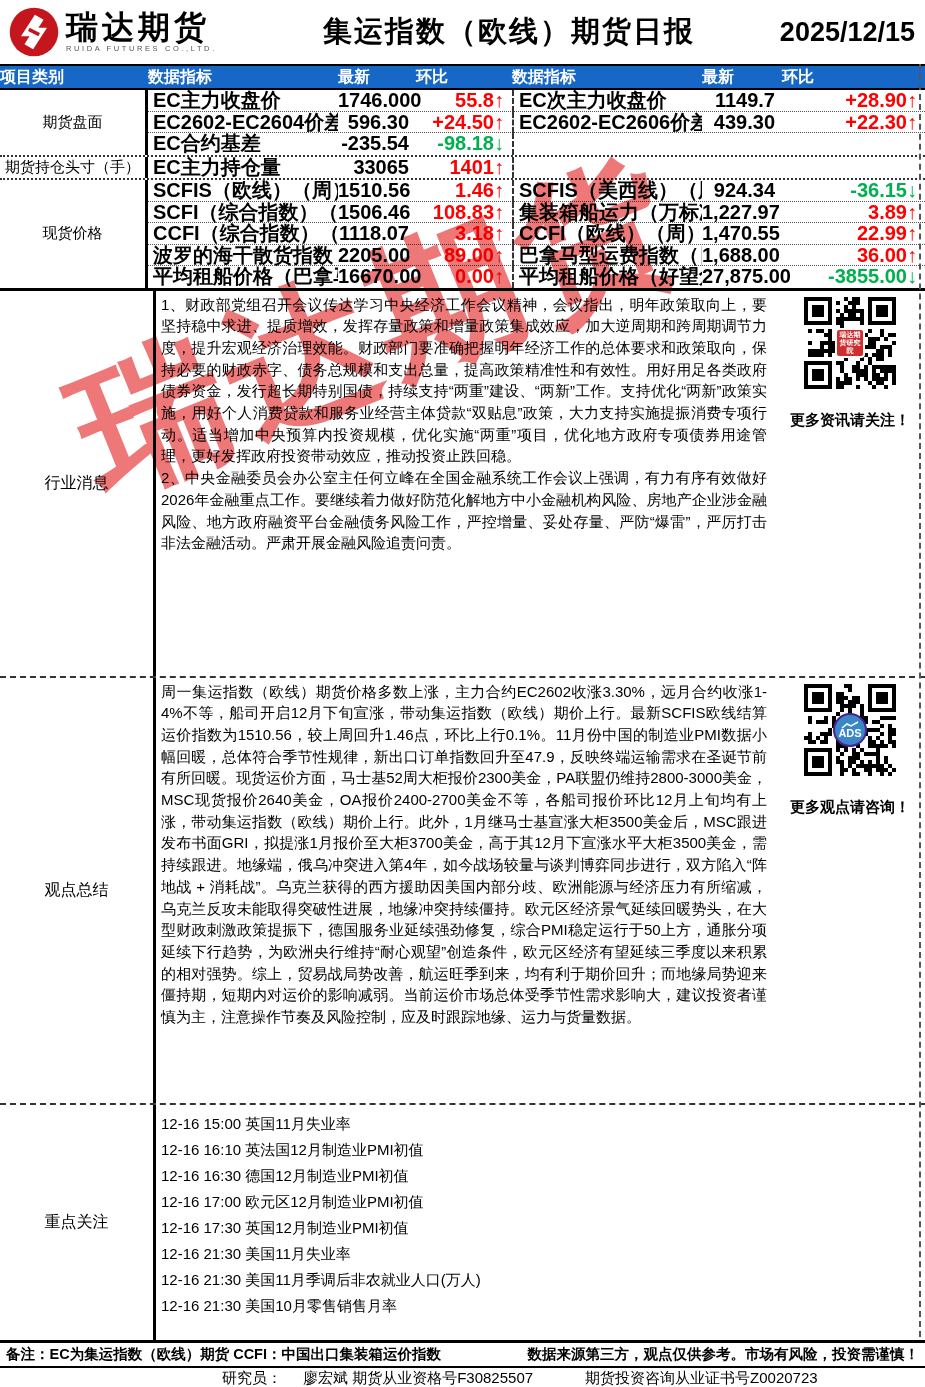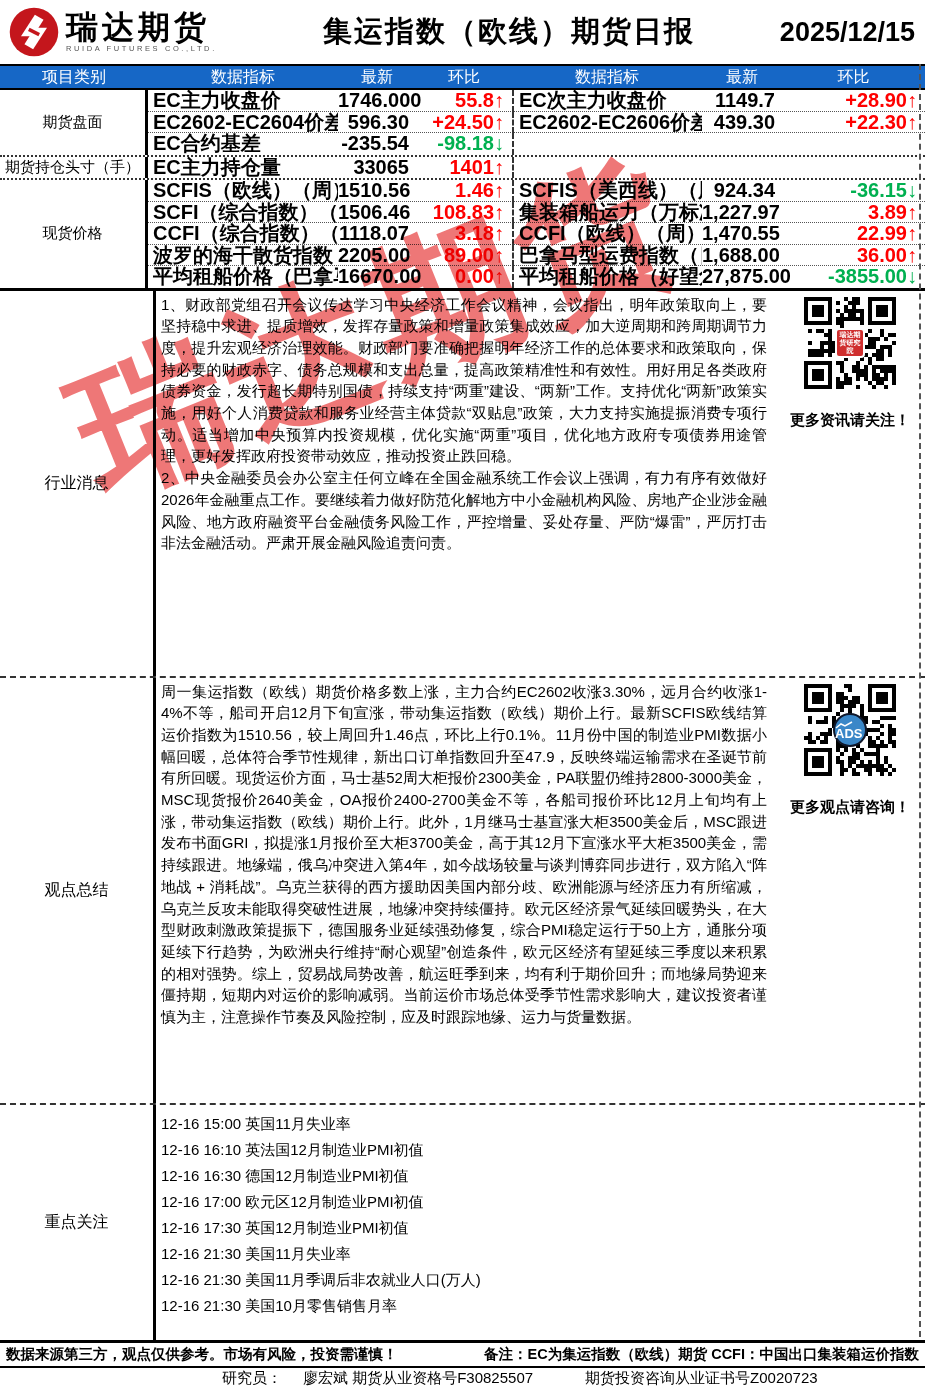--- a/index.html
+++ b/index.html
@@ -12,22 +12,22 @@
   .logo{display:flex;align-items:center;width:268px;padding-left:8px}
   .logo svg{flex:0 0 auto}
   .logoTxt{margin-left:6px}
   .logoCn{font-size:32px;font-weight:bold;letter-spacing:4px;line-height:34px}
   .logoEn{font-size:7.5px;color:#555;letter-spacing:2.6px;line-height:10px}
   .title{flex:1;text-align:center;font-size:29px;font-weight:bold;letter-spacing:2px}
   .rdate{width:175px;text-align:right;padding-right:10px;font-size:27px;font-weight:bold}
 
   
   .thead{display:grid;grid-template-columns:148px 190px 78px 96px 190px 80px 143px;
-         background:#1667c6;color:#fff;font-weight:normal;font-size:16px;
-         height:26px;line-height:22px;text-align:center;
+         background:#1667c6;color:#fff;font-weight:bold;font-size:16px;
+         height:26px;line-height:22px;
          border-top:2px solid #000;border-bottom:2px solid #000}
   .tgroup{display:flex;border-bottom:2px dotted #333}
   .tgroup:last-child{border-bottom:none}
   .glabel{width:148px;border-right:3px solid #000;display:flex;align-items:center;
           justify-content:center;font-size:15px;text-align:center;padding:0 2px}
   .grows{flex:1}
   .trow{display:grid;grid-template-columns:190px 78px 96px 190px 80px 143px;
         height:21.5px;line-height:21.5px;font-size:20px;font-weight:bold;
         border-bottom:1px dotted #555}
   .trow:last-child{border-bottom:none}
@@ -48,23 +48,23 @@
   .secBody{flex:1;padding:3px 8px 0 5px;font-size:15px;line-height:21.7px;text-align:justify}
   .secBody p{margin:0}
   .secRail{width:150px;display:flex;flex-direction:column;align-items:center;padding-top:6px}
   .qrWrap{position:relative;width:92px;height:92px}
   .qrCap{margin-top:22px;font-size:15px;font-weight:bold;white-space:nowrap}
   .qrCtrRed{position:absolute;left:50%;top:50%;transform:translate(-50%,-50%);
             width:30px;height:30px;background:#cf2e2e;border:2px solid #fff;border-radius:4px;
             color:#fff;font-size:7px;line-height:8px;font-weight:bold;display:flex;
             align-items:center;justify-content:center;text-align:center}
   .qrCtrBlue{position:absolute;left:50%;top:50%;transform:translate(-50%,-50%);
-             width:34px;height:34px;background:#3a87c8;border:2px solid #0f172a;border-radius:50%;
-             color:#fff;font-size:13px;font-weight:bold;display:flex;flex-direction:column;
-             align-items:flex-start;justify-content:center;text-align:center;line-height:9px}
+             width:34px;height:34px;background:#3a87c8;border:2px solid #4c1d95;border-radius:50%;
+             color:#fff;font-size:11px;font-weight:bold;display:flex;flex-direction:column;
+             align-items:center;justify-content:center;text-align:center;line-height:9px}
   .evt{font-size:15px;line-height:26px;white-space:nowrap}
   .sec-focus .secBody{padding-top:6px}
 
   
   .ftr{border-top:3px solid #000}
   .f1{display:flex;justify-content:space-between;align-items:center;height:25px;
       font-size:14.5px;font-weight:bold;border-bottom:2px solid #000;padding:0 6px;white-space:nowrap}
   .f2{display:flex;align-items:center;height:22px;font-size:15px;white-space:nowrap}
   .f2 .rl{margin-left:222px;font-weight:normal}
   .f2 .rn{margin-left:21px}
@@ -592,22 +592,22 @@
         <div class="evt">12-16  21:30 美国11月失业率</div>
         <div class="evt">12-16  21:30 美国11月季调后非农就业人口(万人)</div>
         <div class="evt">12-16  21:30 美国10月零售销售月率</div>
       </div>
       <div class="secRail"></div>
     </div>
   </div>
 
   <div class="ftr">
     <div class="f1">
+      <span>备注：EC为集运指数（欧线）期货  CCFI：中国出口集装箱运价指数</span>
       <span>数据来源第三方，观点仅供参考。市场有风险，投资需谨慎！</span>
-      <span>备注：EC为集运指数（欧线）期货  CCFI：中国出口集装箱运价指数</span>
     </div>
     <div class="f2">
       <span class="rl">研究员：</span>
       <span class="rn">廖宏斌 期货从业资格号F30825507</span>
       <span class="rc">期货投资咨询从业证书号Z0020723</span>
     </div>
   </div>
 </div>
 
 </body></html>

